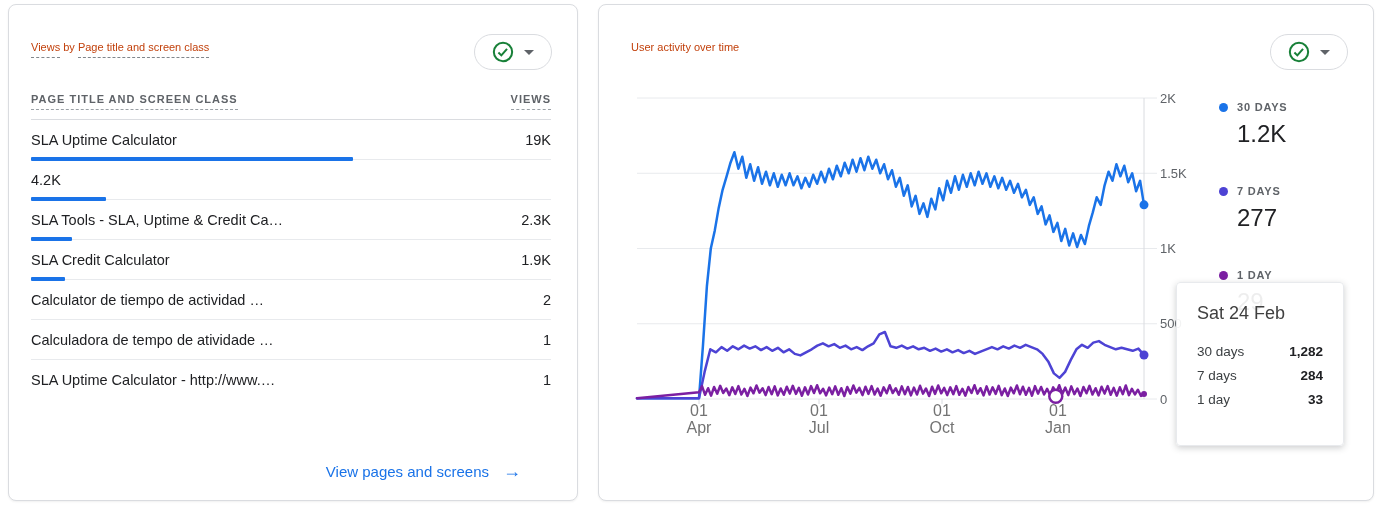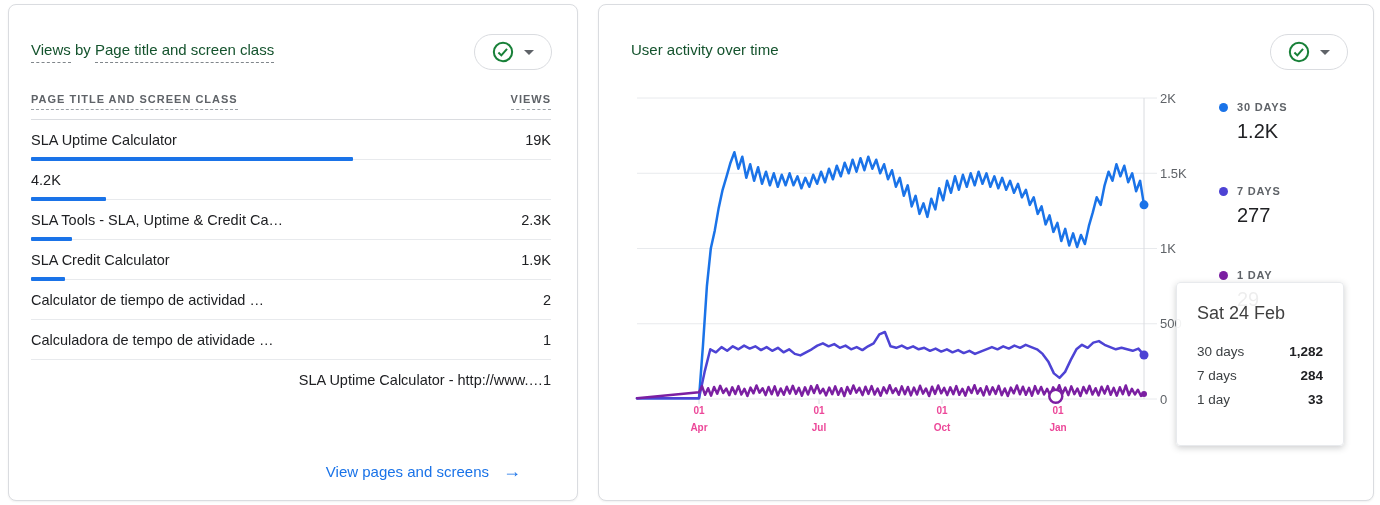--- a/index.html
+++ b/index.html
@@ -3,57 +3,57 @@
 <meta charset="utf-8">
 <style>
   * { margin:0; padding:0; box-sizing:border-box; }
   html,body { width:1380px; height:505px; background:#fff; overflow:hidden;
     font-family:"Liberation Sans","DejaVu Sans",sans-serif; color:#202124; }
   .card { position:absolute; background:#fff; border:1px solid #dadce0; border-radius:8px;
     box-shadow:0 1px 2px rgba(60,64,67,.08); }
   #card-left  { left:8px;  top:4px; width:570px; height:497px; }
   #card-right { left:598px; top:4px; width:776px; height:497px; }
 
-  .card-title { position:absolute; top:36px; left:22px; font-size:15px; color:#14532d; }
+  .card-title { position:absolute; top:36px; left:22px; font-size:11px; color:#c2410c; }
   .dashed-u { border-bottom:1px dashed #80868b; padding-bottom:4px; }
 
   .pill-btn { position:absolute; top:29px; right:25px; width:78px; height:36px;
     border:1px solid #dadce0; border-radius:18px; background:#fff;
     display:flex; align-items:center; justify-content:center; gap:10px; cursor:pointer; }
   .caret { width:0; height:0; border-left:5px solid transparent; border-right:5px solid transparent;
     border-top:5px solid #5f6368; }
 
   
   .table-wrap { position:absolute; left:22px; right:26px; top:88px; }
   .t-head { display:flex; justify-content:space-between; font-size:11px; font-weight:700;
     color:#5f6368; letter-spacing:1px; padding-bottom:0; }
   .t-head span { border-bottom:1px dashed #9aa0a6; padding-bottom:4px; }
   .t-head { border-bottom:1px solid #dadce0; padding-bottom:9px; margin-bottom:0; }
   .t-row { position:relative; height:40px; display:flex; align-items:center;
     justify-content:space-between; border-bottom:1px solid #e8eaed; font-size:14.5px; }
-  .t-row.no-border { border-bottom:none;justify-content:flex-end; }
+  .t-row.no-border { border-bottom:none; }
   .t-label { white-space:nowrap; overflow:hidden; }
   .t-value { color:#202124; }
   .t-bar { position:absolute; left:0; bottom:-2px; height:4px; background:#1a73e8; border-radius:1px; }
 
   .footer-link { position:absolute; right:56px; bottom:18px; display:flex; align-items:center; gap:14px;
     color:#1a73e8; font-size:15px; cursor:pointer; }
   .footer-link .arrow { font-size:18px; }
 
   
   #chart-zone { position:absolute; inset:0; }
   #chart-svg { position:absolute; left:0; top:0; }
   .x-lab { position:absolute; top:397px; width:60px; margin-left:-30px; text-align:center;
-    font-size:10px; line-height:17px; color:#ec4899;font-weight:bold; }
+    font-size:16px; line-height:17px; color:#737373; }
   .legend { position:absolute; left:620px; top:96px; width:130px; }
   .leg-item { position:absolute; left:0; cursor:pointer; }
   .leg-row { display:flex; align-items:center; gap:9px; }
   .leg-dot { width:9px; height:9px; border-radius:50%; }
   .leg-label { font-size:11px; font-weight:700; letter-spacing:.8px; color:#5f6368; }
-  .leg-value { margin-left:18px; margin-top:7px; font-size:20px; color:#202124; }
+  .leg-value { margin-left:18px; margin-top:7px; font-size:24px; color:#202124; }
 
   .tooltip { position:absolute; left:577px; top:277px; width:168px; height:164px;
     background:rgba(255,255,255,.92); border:1px solid #e8eaed; border-radius:4px;
     box-shadow:0 2px 6px rgba(60,64,67,.25); padding:20px 20px 0 20px; }
   .tt-date { font-size:18px; color:#404040; margin-bottom:20px; }
   .tt-row { display:flex; justify-content:space-between; font-size:13.5px; margin-bottom:9px; }
   .tt-row .tt-l { color:#3c4043; }
   .tt-row .tt-v { font-weight:700; color:#202124; }
 </style>
 </head>

